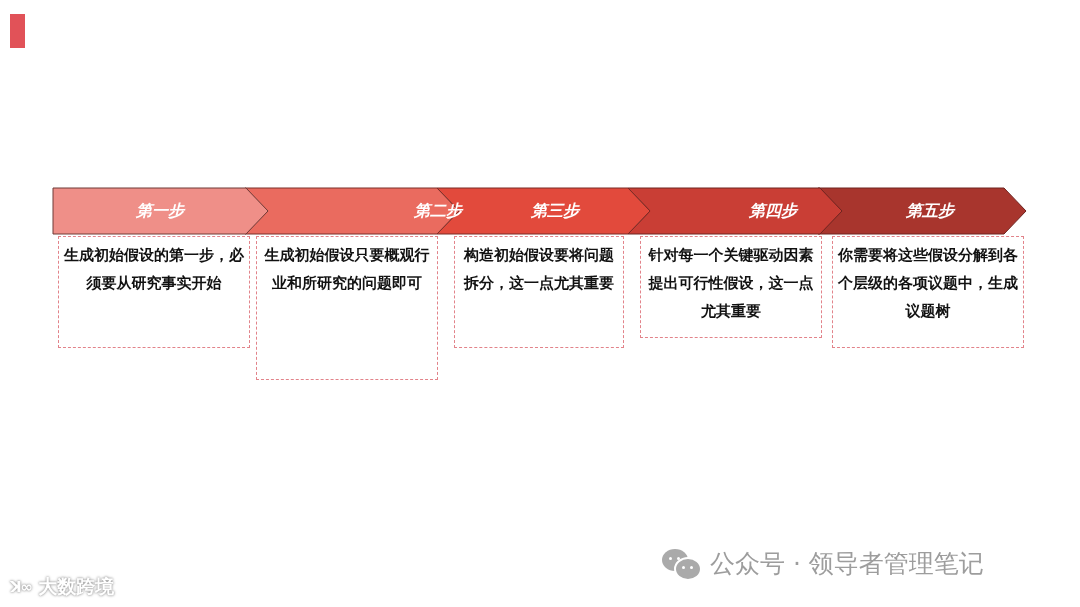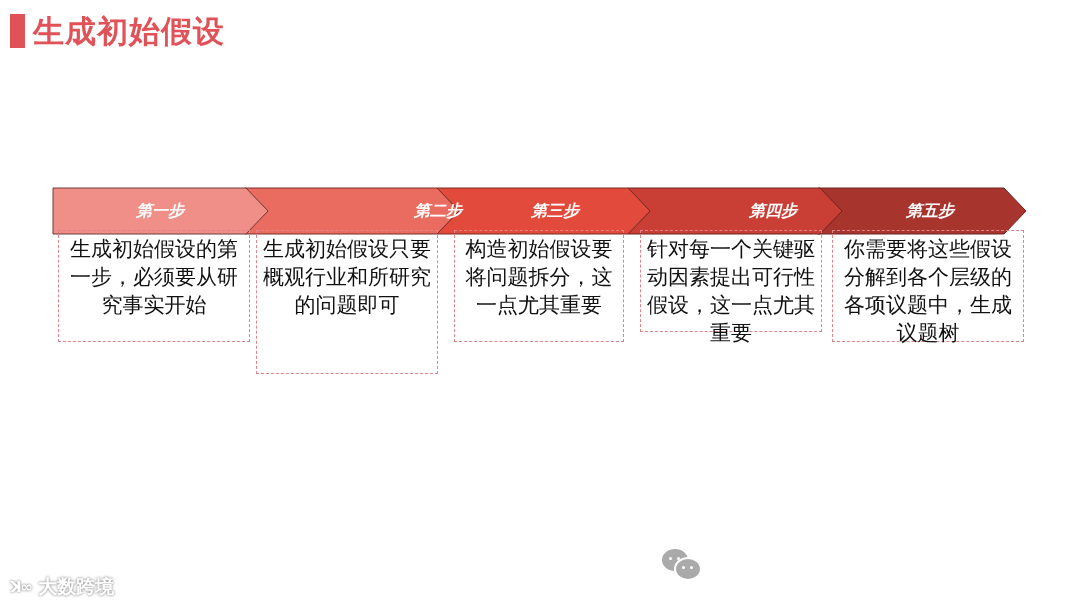--- a/index.html
+++ b/index.html
@@ -12,41 +12,40 @@
   .title-text { font-size: 31px; font-weight: bold; color: #e15258; letter-spacing: 1px; line-height: 38px; }
 
   .chevron-band { position: absolute; left: 0; top: 186px; width: 1080px; height: 50px; }
   .chevron-band svg { position: absolute; left: 0; top: 0; }
   .step-label {
     position: absolute; top: 188px; height: 46px; line-height: 46px; text-align: center;
     color: #ffffff; font-weight: bold; font-size: 16px; font-style: italic;
   }
 
   .step-box {
-    position: absolute; top: 230px; border: 1.5px dashed #e2838a; box-sizing: border-box;
-    text-align: center; color: #111; font-size: 21px; line-height: 28px; padding: 4px 4px;
+    position: absolute; top: 236px; border: 1.5px dashed #e2838a; box-sizing: border-box;
+    text-align: center; color: #111; font-size: 15px; line-height: 28px; padding: 4px 4px; font-weight: bold;
   }
 
   .watermark-left { position: absolute; left: 10px; top: 574px; display: flex; align-items: center; color: #ffffff;
     font-size: 19px; font-weight: bold; text-shadow: 0 0 3px #999, 0 0 2px #aaa; }
   .watermark-left .logo { font-size: 15px; margin-right: 6px; letter-spacing: -1px; }
 
   .watermark-right { position: absolute; left: 660px; top: 546px; display: flex; align-items: center; color: #9d9d9d; font-size: 25px; }
   .wechat-icon { width: 42px; height: 34px; position: relative; margin-right: 8px; }
   .bubble { position: absolute; background: #aaaaaa; border-radius: 50%; }
   .bubble.big { left: 2px; top: 3px; width: 26px; height: 22px; }
   .bubble.small { left: 14px; top: 11px; width: 24px; height: 20px; border: 2px solid #fff; }
   .eye { position: absolute; width: 3px; height: 3px; background: #fff; border-radius: 50%; }
 </style>
 </head>
 <body>
 
 <div class="title-wrap">
   <div class="title-bar"></div>
-  <div class="title-text">生成初始假设</div>
 </div>
 
 <div class="chevron-band">
   <svg width="1080" height="50" viewBox="0 0 1080 50">
 
     <polygon points="818,2 1004,2 1026,25 1004,48 818,48 840,25" fill="#a8352d" stroke="#6e2420" stroke-width="1"></polygon>
     <polygon points="628,2 820,2 842,25 820,48 628,48 650,25" fill="#c93e35" stroke="#6e2420" stroke-width="1"></polygon>
     <polygon points="437,2 628,2 650,25 628,48 437,48 459,25" fill="#e24a3c" stroke="#7a2a24" stroke-width="1"></polygon>
     <polygon points="245,2 437,2 459,25 437,48 245,48 267,25" fill="#ea6b5f" stroke="#7a2e28" stroke-width="1"></polygon>
     <polygon points="53,2 246,2 268,25 246,48 53,48" fill="#ef8f88" stroke="#6e3a36" stroke-width="1"></polygon>
@@ -74,13 +73,14 @@
   <div class="wechat-icon">
     <div class="bubble big">
         <span class="eye" style="left:7px;top:8px;"></span>
         <span class="eye" style="left:15px;top:8px;"></span>
       </div>
     <div class="bubble small">
         <span class="eye" style="left:6px;top:7px;"></span>
         <span class="eye" style="left:14px;top:7px;"></span>
       </div>
   </div>
+  <span>公众号 · 领导者管理笔记</span>
 </div>
 
 </body></html>

